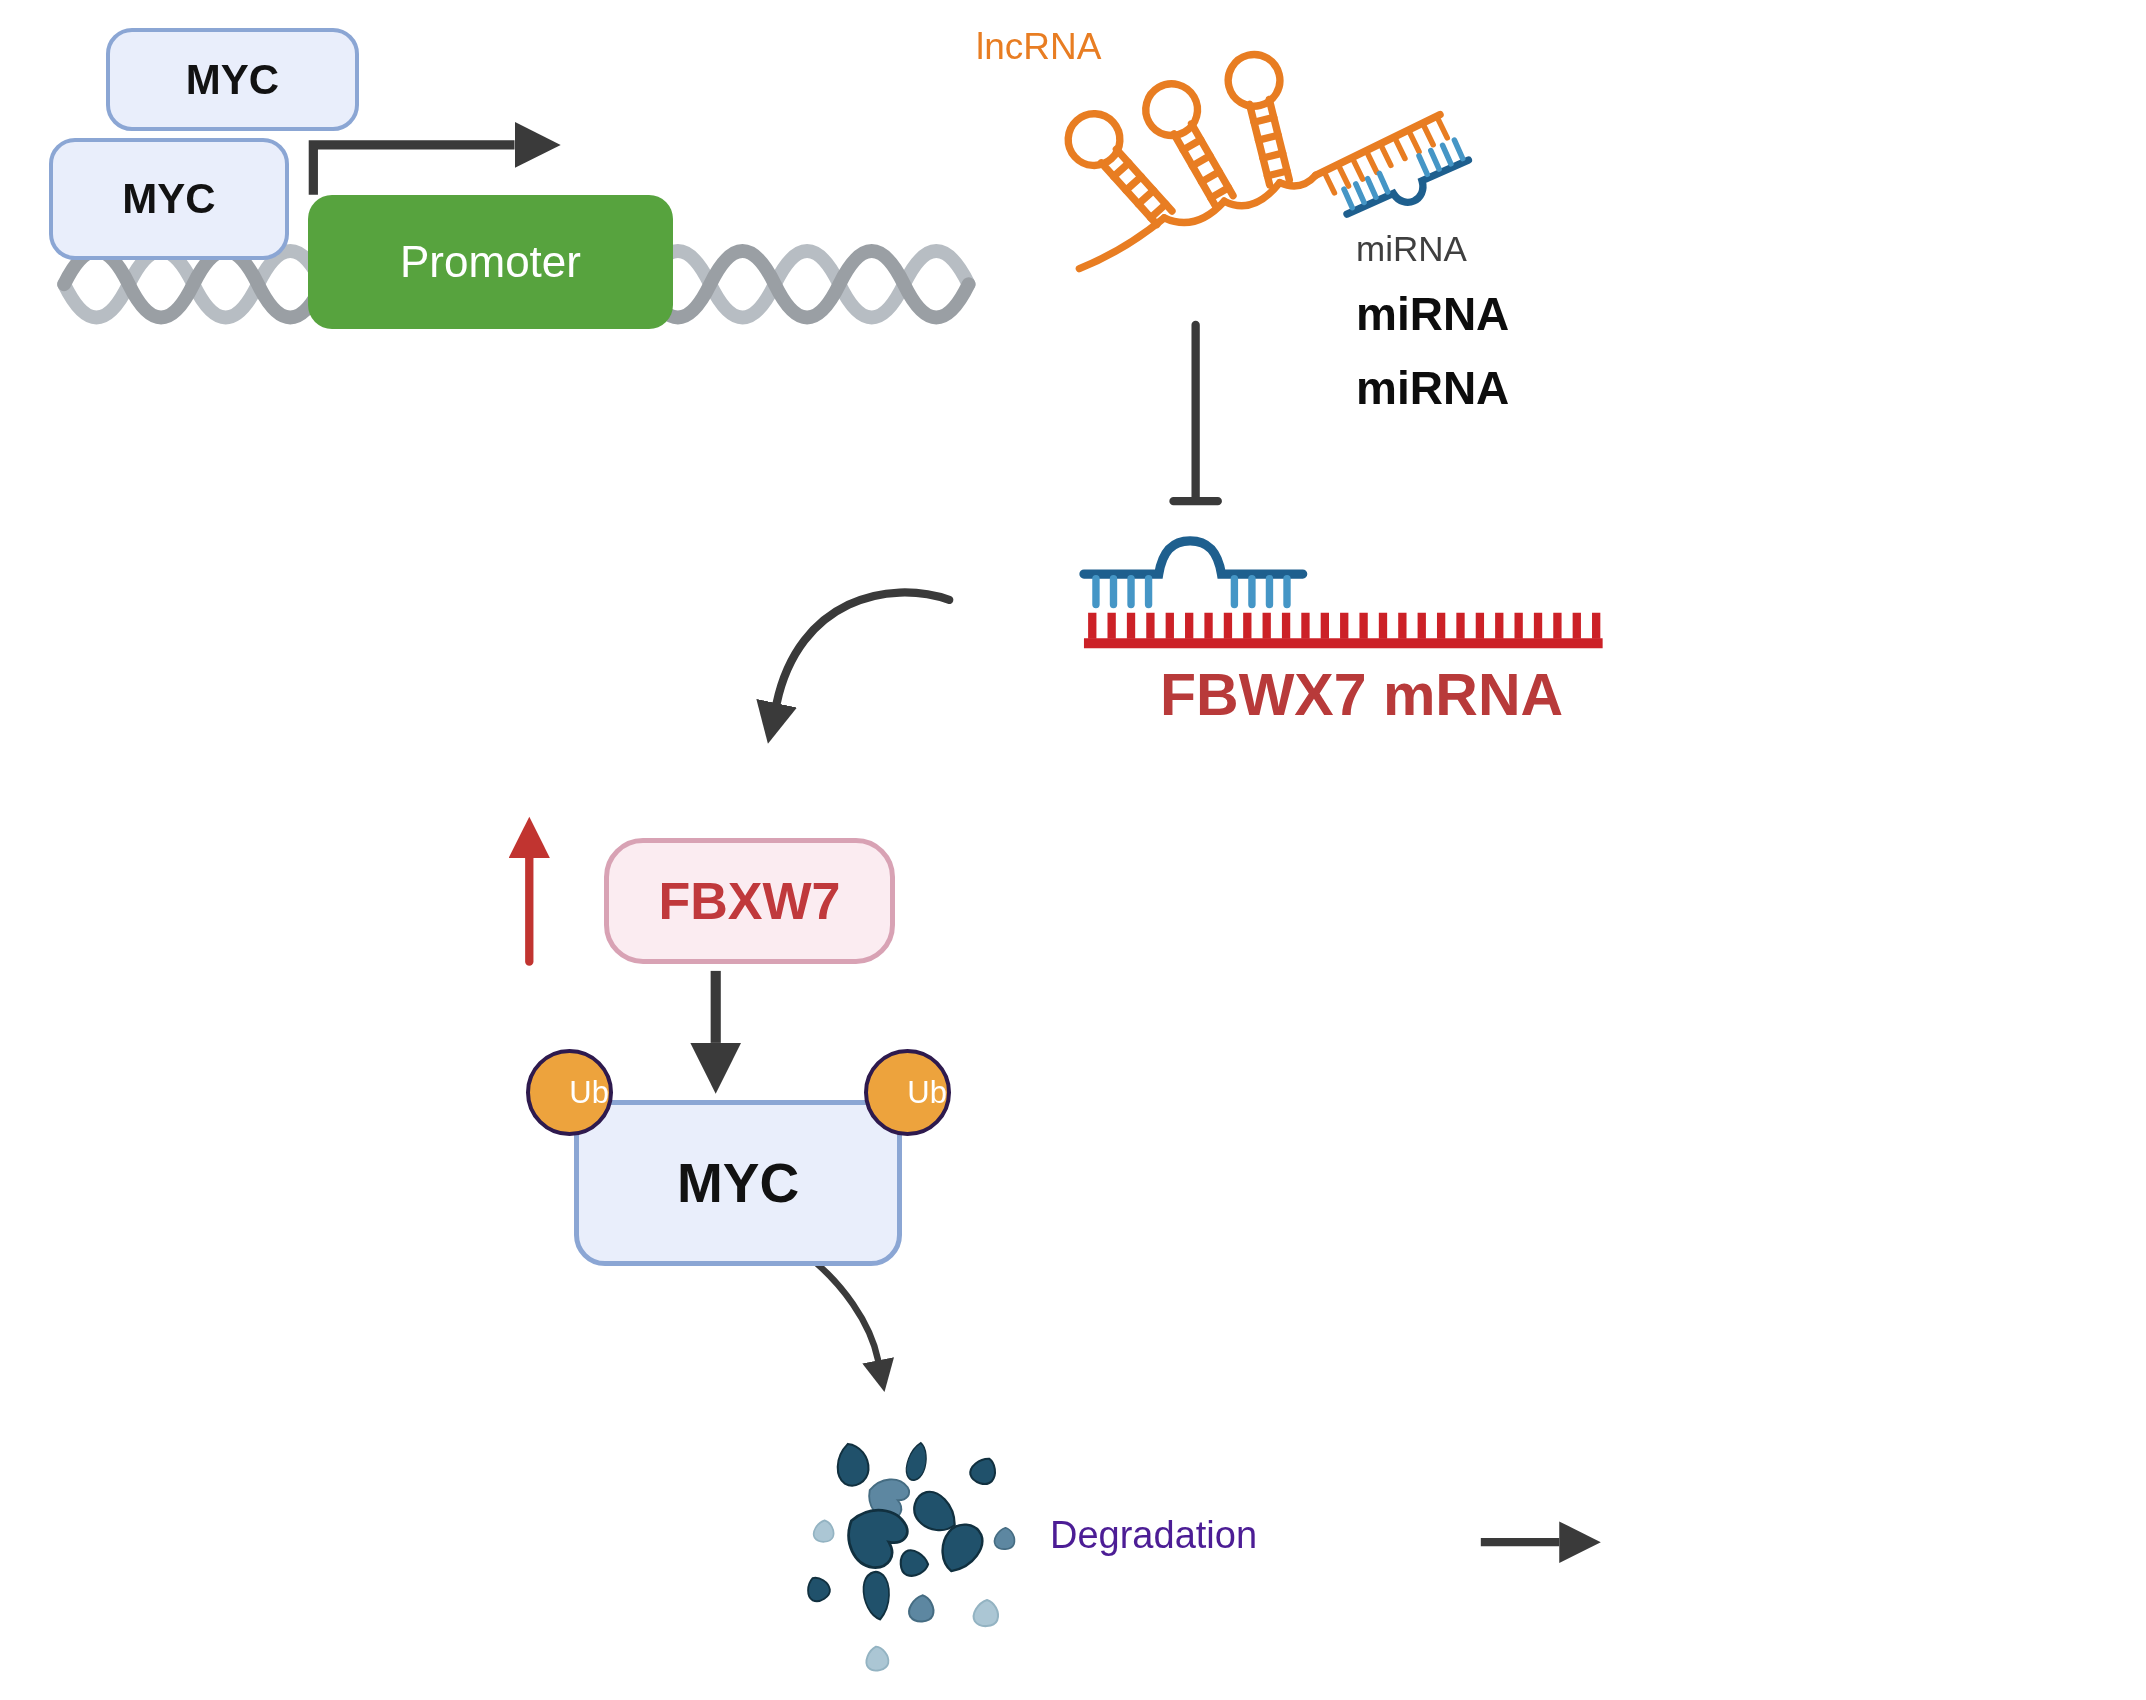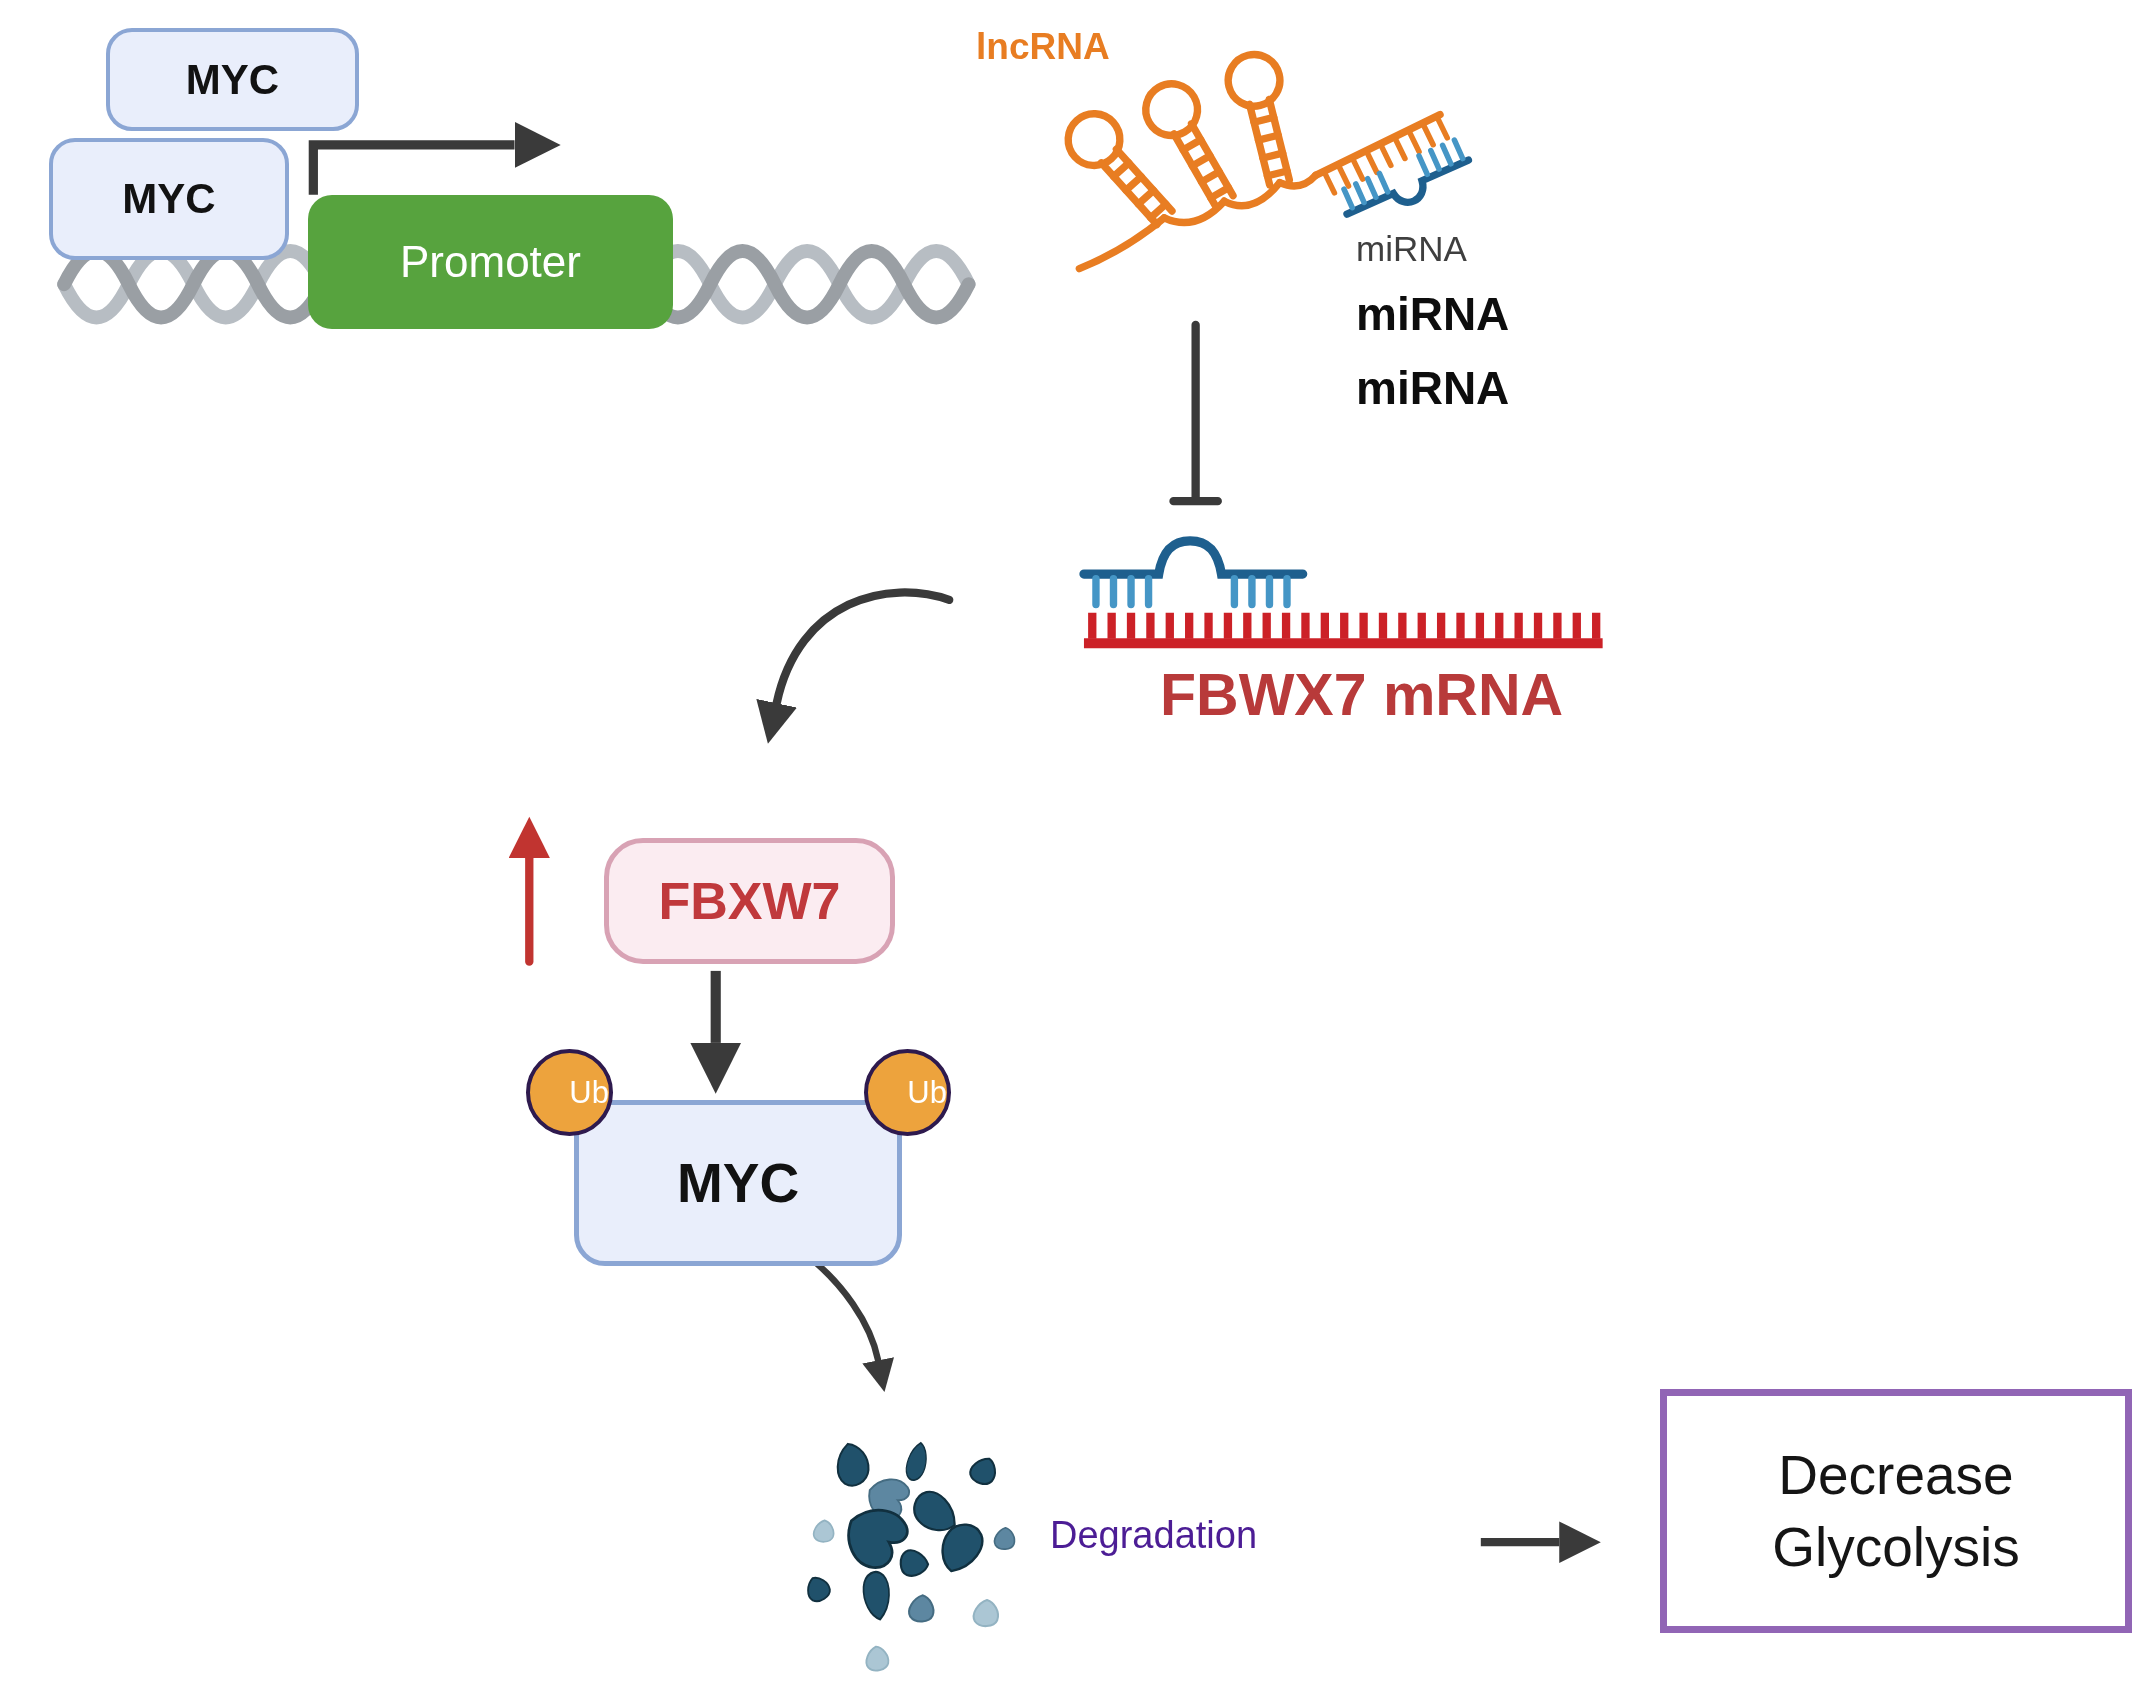--- a/index.html
+++ b/index.html
@@ -30,21 +30,21 @@
   .myc-ub-box{background:var(--myc-fill);border:5.5px solid var(--myc-border);border-radius:31px;
               font-weight:700;font-size:55px;color:#121212;}
   .ub-badge{position:absolute;width:87px;height:87px;border-radius:50%;
             background:var(--ub-fill);border:4.6px solid var(--ub-border);box-sizing:border-box;
             display:flex;align-items:center;justify-content:flex-end;
             color:#ffffff;font-size:31px;font-weight:400;}
   .glycolysis-box{background:#ffffff;border:7.4px solid var(--glycolysis-border);
                   font-weight:400;font-size:55px;line-height:72px;color:var(--text-dark);
                   flex-direction:column;}
   .lbl{position:absolute;white-space:nowrap;}
-  .lbl-lncrna{color:var(--lncrna-orange);font-weight:700;font-size:37px;}
+  .lbl-lncrna{color:var(--lncrna-orange);font-weight:400;font-size:37px;}
   .lbl-mirna{color:var(--mirna-gray);font-weight:400;font-size:35px;}
   .lbl-sponge{color:#0d0d0d;font-weight:700;font-size:46px;line-height:74px;white-space:normal;}
   .lbl-mrna{color:var(--mrna-label-red);font-weight:700;font-size:59px;}
   .lbl-degradation{color:#4c1d95;font-weight:400;font-size:38px;}
 </style>
 </head>
 <body>
 
 <div class="canvas">
 
@@ -152,24 +152,20 @@
   <div class="box myc-ub-box" style="left:558px;top:1100px;width:328px;height:166px;">
     <span>MYC</span>
   </div>
   <div class="ub-badge" style="left:510px;top:1049px;">
     <span>Ub</span>
   </div>
   <div class="ub-badge" style="left:848px;top:1049px;">
     <span>Ub</span>
   </div>
 
-  <div class="box glycolysis-box" style="left:1644px;top:1389px;width:472px;height:244px;">
-    <span>Decrease</span>
-    <span>Glycolysis</span>
-  </div>
 
   <div class="lbl lbl-lncrna" style="left:960px;top:26px;">lncRNA</div>
 
   <div class="lbl lbl-mirna" style="left:1340px;top:229px;">miRNA</div>
 
   <div class="lbl lbl-sponge" style="left:1340px;top:277px;width:240px;">
     <div>miRNA</div>
     <div>miRNA</div>
   </div>
 

